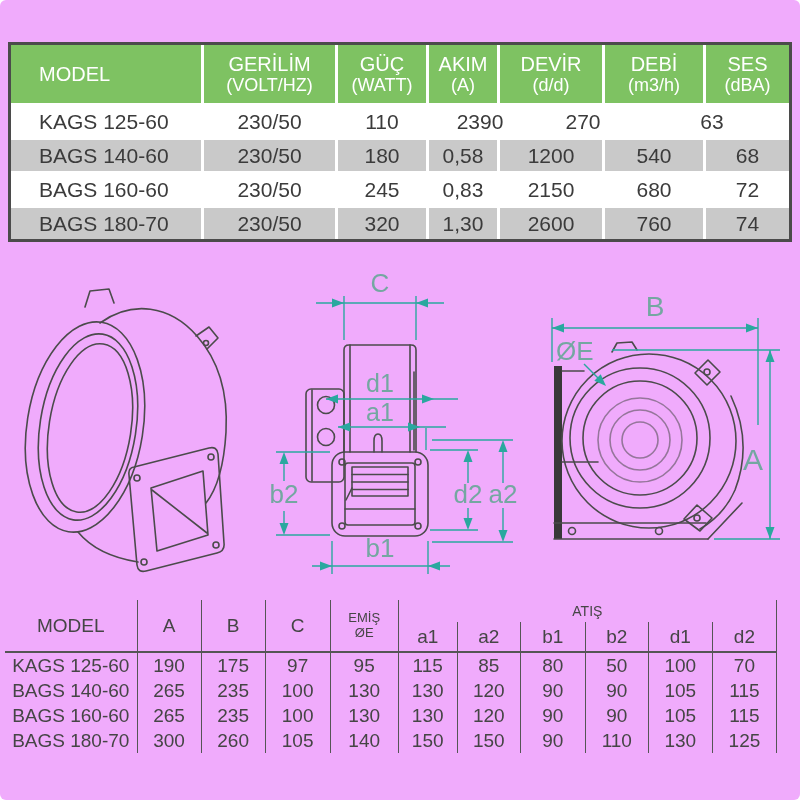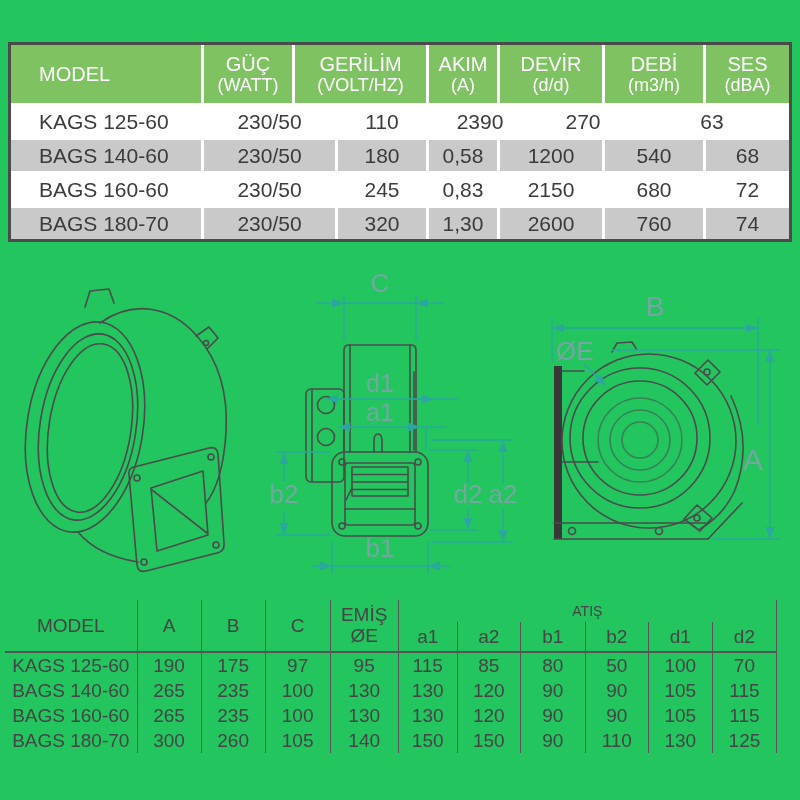--- a/index.html
+++ b/index.html
@@ -1,17 +1,17 @@
 <!DOCTYPE html>
 <html><head>
 <meta charset="utf-8">
 <style>
   html,body{margin:0;padding:0;}
   body{width:800px;height:800px;background:#ffffff;font-family:"Liberation Sans",sans-serif;position:relative;overflow:hidden;}
-  .page{position:absolute;inset:0;background:#22c55e;}
+  .page{position:absolute;inset:0;background:#f0abfc;border-radius:6px;}
 
   
   .spec-table{position:absolute;left:8px;top:42px;width:778px;border:3px solid #4b4b4b;background:#fff;}
   .spec-header{display:flex;gap:3px;height:58px;}
   .spec-hcell{background:#7ec262;color:#fff;display:flex;flex-direction:column;justify-content:center;align-items:center;line-height:1.12;box-sizing:border-box;}
   .spec-hcell .l1{font-size:20px;}
   .spec-hcell .l2{font-size:18px;}
   .spec-row{display:flex;gap:3px;height:31px;margin-top:3px;}
   .spec-cell{display:flex;align-items:center;justify-content:center;font-size:21px;color:#3b3b3b;box-sizing:border-box;}
   .spec-row.odd  .spec-cell{background:#c9c9c9;}
@@ -30,39 +30,39 @@
 
   
   .dim-table{position:absolute;left:5px;top:600px;width:772px;border-collapse:collapse;table-layout:fixed;}
   .dim-table th,.dim-table td{padding:0;font-weight:normal;color:#454545;border-left:1px solid #555;text-align:center;}
   .dim-table .col-first{border-left:none;}
   .dim-table tr > *:last-child{border-right:1px solid #555;}
   .dim-table thead th{border-bottom:2px solid #555;font-size:19px;vertical-align:middle;}
   .dim-table thead th.no-bb{border-bottom:none;height:22px;vertical-align:middle;font-size:14px;}
   .dim-table thead tr.sub th{height:29px;}
   .dim-table tbody td{height:25px;font-size:19px;}
-  .two-line div{line-height:1.1;font-size:19px;}
+  .two-line div{line-height:1.1;font-size:13px;}
 </style>
 </head>
 <body>
 
 <div class="page">
 
   <div class="spec-table">
     <div class="spec-header" id="spec-header">
         <div class="spec-hcell c0">
           <span class="l1">MODEL</span>
         </div>
+        <div class="spec-hcell c1">
+          <span class="l1">GERİLİM</span>
+          <span class="l2">(VOLT/HZ)</span>
+        </div>
         <div class="spec-hcell c2">
           <span class="l1">GÜÇ</span>
           <span class="l2">(WATT)</span>
-        </div>
-        <div class="spec-hcell c1">
-          <span class="l1">GERİLİM</span>
-          <span class="l2">(VOLT/HZ)</span>
         </div>
         <div class="spec-hcell c3">
           <span class="l1">AKIM</span>
           <span class="l2">(A)</span>
         </div>
         <div class="spec-hcell c4">
           <span class="l1">DEVİR</span>
           <span class="l2">(d/d)</span>
         </div>
         <div class="spec-hcell c5">

